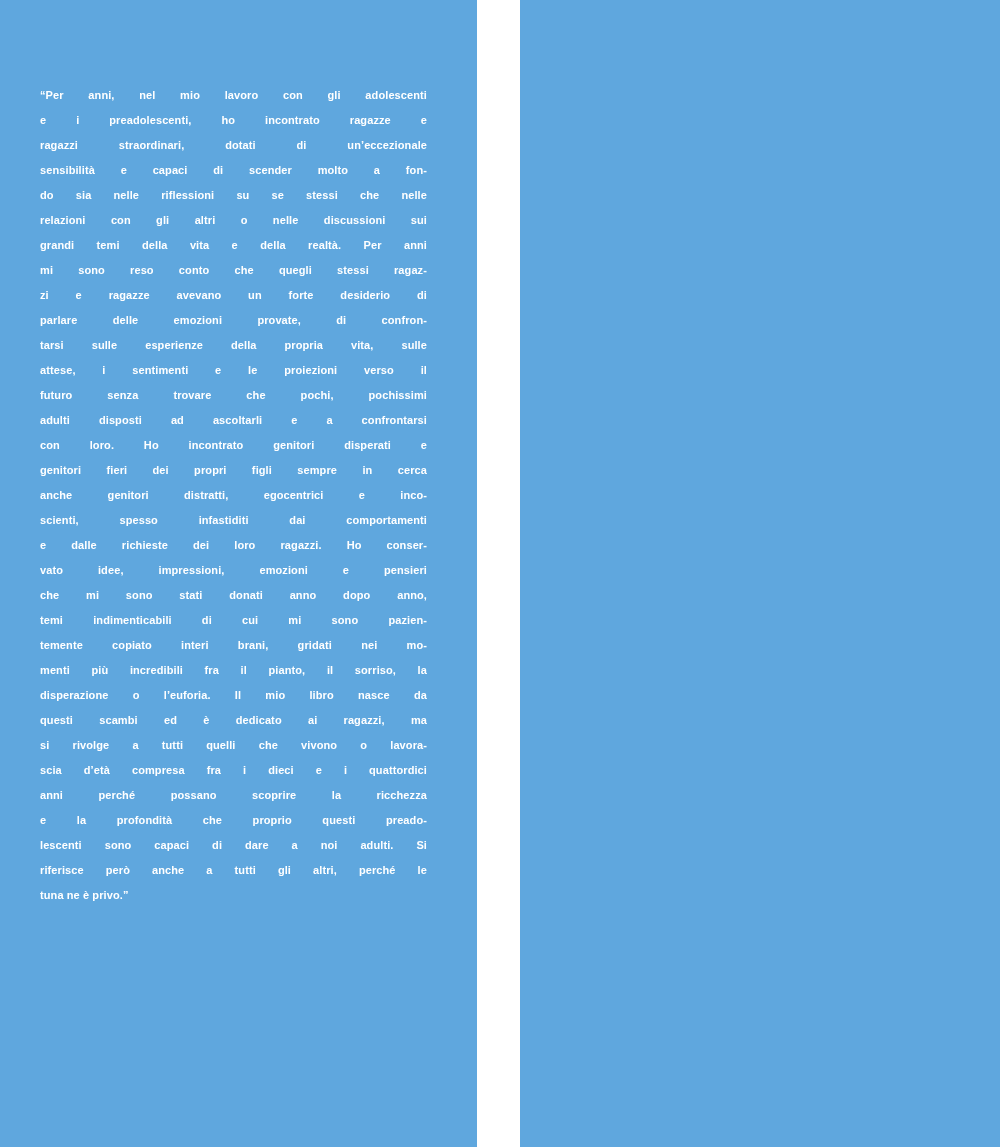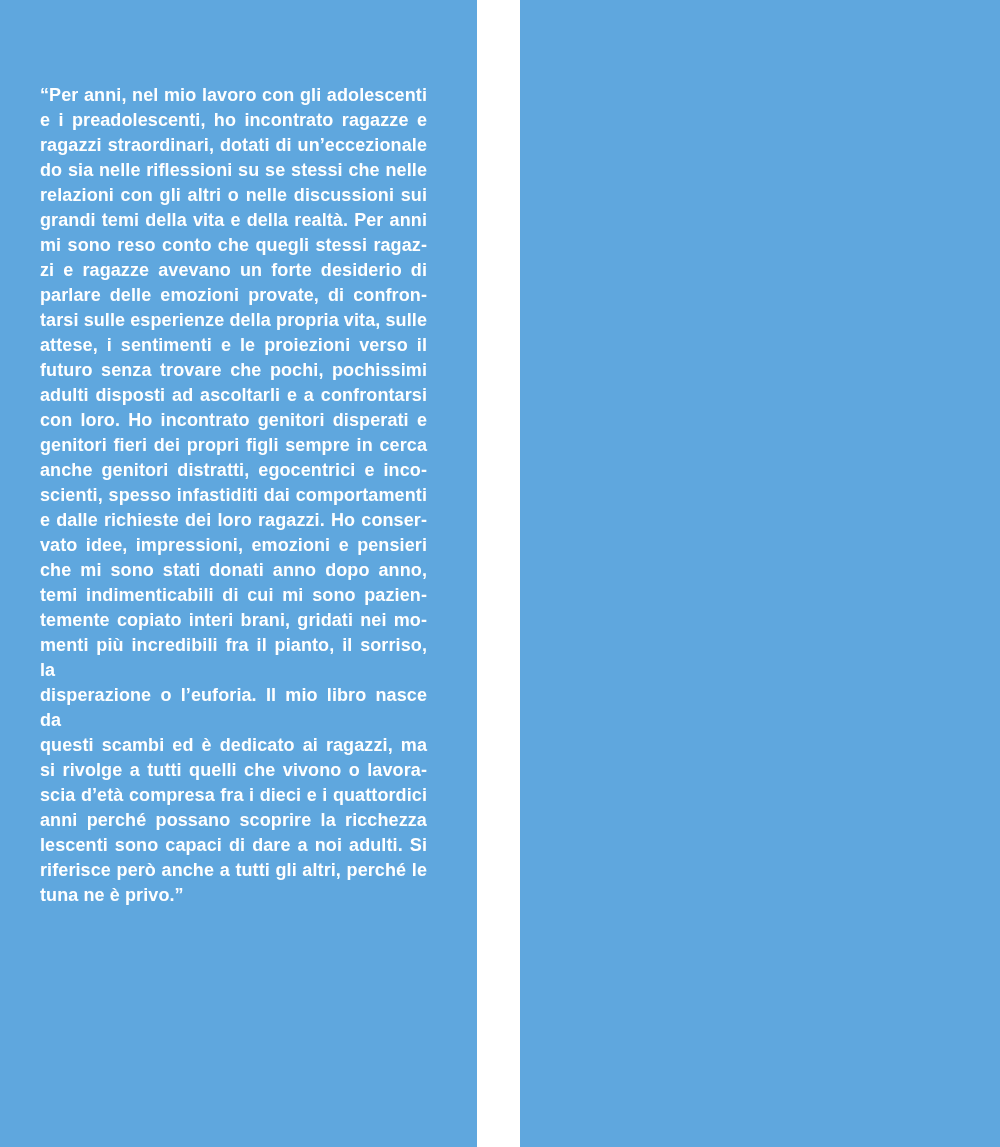--- a/index.html
+++ b/index.html
@@ -18,41 +18,42 @@
   .flap-right { left: 520px; width: 480px; }
   .gutter {
     position: absolute; top: 0; bottom: 0;
     left: 477px; width: 43px; background: #ffffff;
   }
   .quote-block {
     position: absolute; left: 40px; top: 83px; width: 387px;
   }
   .quote-line, .bio-line {
     color: var(--ink, #ffffff);
-    font-size: 18px;
+    font-size: 11px;
     font-weight: bold;
     line-height: 25px;
     letter-spacing: 0.1px;
     text-align: justify;
     text-align-last: justify;
     -moz-text-align-last: justify;
   }
   .quote-line:last-child, .bio-line:last-child {
     text-align-last: left;
     -moz-text-align-last: left;
   }
 </style>
 </head>
 <body>
 
 <div class="flap flap-left">
   <div class="quote-block">
       <div class="quote-line">“Per anni, nel mio lavoro con gli adolescenti</div>
       <div class="quote-line">e i preadolescenti, ho incontrato ragazze e</div>
       <div class="quote-line">ragazzi straordinari, dotati di un’eccezionale</div>
+      <div class="quote-line">sensibilità e capaci di scender molto a fon-</div>
       <div class="quote-line">do sia nelle riflessioni su se stessi che nelle</div>
       <div class="quote-line">relazioni con gli altri o nelle discussioni sui</div>
       <div class="quote-line">grandi temi della vita e della realtà. Per anni</div>
       <div class="quote-line">mi sono reso conto che quegli stessi ragaz-</div>
       <div class="quote-line">zi e ragazze avevano un forte desiderio di</div>
       <div class="quote-line">parlare delle emozioni provate, di confron-</div>
       <div class="quote-line">tarsi sulle esperienze della propria vita, sulle</div>
       <div class="quote-line">attese, i sentimenti e le proiezioni verso il</div>
       <div class="quote-line">futuro senza trovare che pochi, pochissimi</div>
       <div class="quote-line">adulti disposti ad ascoltarli e a confrontarsi</div>
@@ -64,20 +65,21 @@
       <div class="quote-line">vato idee, impressioni, emozioni e pensieri</div>
       <div class="quote-line">che mi sono stati donati anno dopo anno,</div>
       <div class="quote-line">temi indimenticabili di cui mi sono pazien-</div>
       <div class="quote-line">temente copiato interi brani, gridati nei mo-</div>
       <div class="quote-line">menti più incredibili fra il pianto, il sorriso, la</div>
       <div class="quote-line">disperazione o l’euforia. Il mio libro nasce da</div>
       <div class="quote-line">questi scambi ed è dedicato ai ragazzi, ma</div>
       <div class="quote-line">si rivolge a tutti quelli che vivono o lavora-</div>
       <div class="quote-line">scia d’età compresa fra i dieci e i quattordici</div>
       <div class="quote-line">anni perché possano scoprire la ricchezza</div>
+      <div class="quote-line">e la profondità che proprio questi preado-</div>
       <div class="quote-line">lescenti sono capaci di dare a noi adulti. Si</div>
       <div class="quote-line">riferisce però anche a tutti gli altri, perché le</div>
       <div class="quote-line">tuna ne è privo.”</div>
     </div>
 </div>
 
 <div class="gutter"></div>
 
 <div class="flap flap-right">
   

